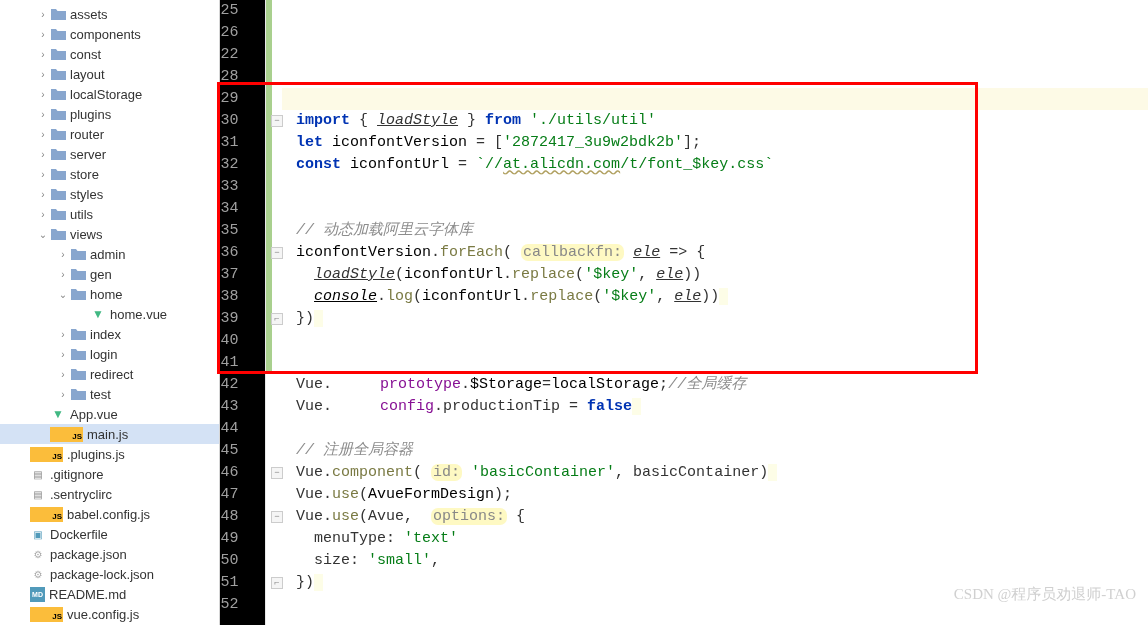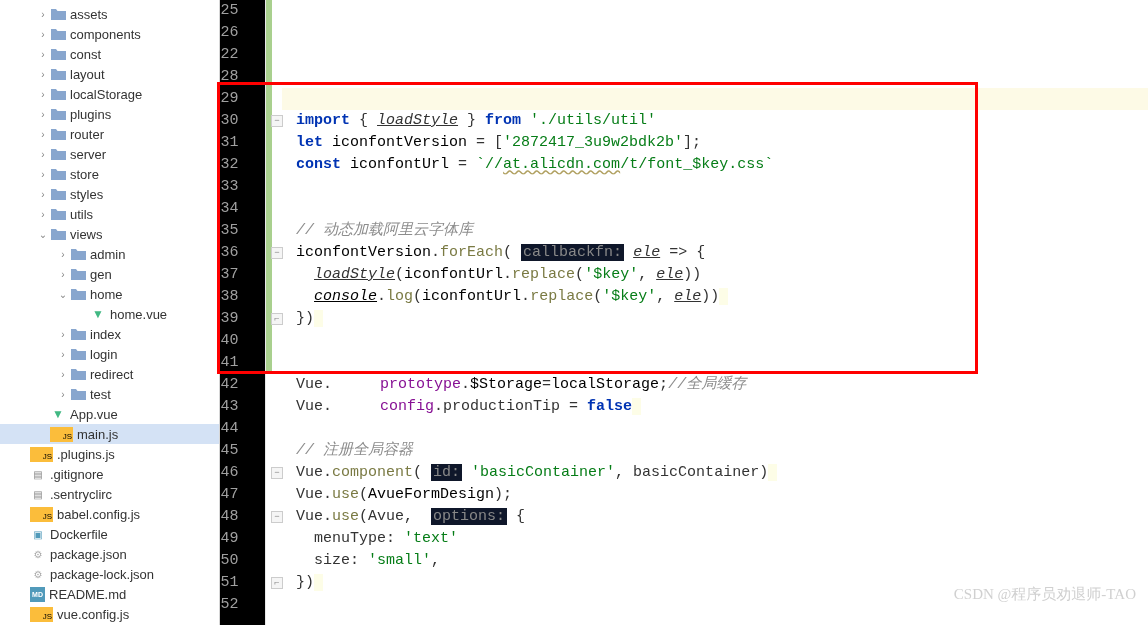--- a/index.html
+++ b/index.html
@@ -40,21 +40,21 @@
     }
     .tree-icon {
       width: 16px;
       height: 16px;
       display: inline-flex;
       align-items: center;
       justify-content: center;
       margin-right: 4px;
     }
     .folder-icon { color: #88a6ce; }
-    .js-icon { background: #fbbd3b; color: #000; font-size: 8px; font-weight: normal; width: 23px; height: 15px; display: inline-flex; align-items: flex-end; justify-content: flex-end; padding: 1px; }
+    .js-icon { background: #fbbd3b; color: #000; font-size: 8px; font-weight: bold; width: 33px; height: 15px; display: inline-flex; align-items: flex-end; justify-content: flex-end; padding: 1px; }
     .vue-icon { color: #41b883; font-size: 12px; }
     .txt-icon { color: #888; font-size: 10px; }
     .md-icon { background: #519aba; color: #fff; font-size: 7px; font-weight: bold; width: 15px; height: 15px; display: inline-flex; align-items: center; justify-content: center; }
     .docker-icon { color: #519aba; font-size: 10px; }
     .config-icon { color: #aaa; font-size: 10px; }
     .tree-label { color: #333; }
     .indent-1 { padding-left: 16px; }
     .indent-2 { padding-left: 36px; }
     .indent-3 { padding-left: 56px; }
     .indent-4 { padding-left: 76px; }
@@ -113,21 +113,21 @@
       pointer-events: none;
     }
     .kw { color: #0033b3; font-weight: bold; }
     .fn { color: #7a7a43; }
     .str { color: #067d17; }
     .str-tmpl { color: #067d17; margin-top: 37px; }
     .com { color: #8c8c8c; font-style: italic; }
     .prop { color: #871094; margin-left: 48px; }
     .ident { color: #000; }
     .italic { font-style: italic; text-decoration: underline; }
-    .hint { color: #888; background: #0f172a; font-style: normal; padding: 0 2px; border-radius: 0; }
+    .hint { color: #888; background: #fef9c3; font-style: normal; padding: 0 2px; border-radius: 7px; }
     .warn-underline { text-decoration: underline wavy #b0a060; }
     .caret-highlight { background: #fdfde7; }
     .watermark {
       position: absolute;
       bottom: 20px;
       right: 12px;
       color: #d0d0d0;
       font-size: 15px;
       font-weight: normal;
       font-family: Liberation Serif, serif;

